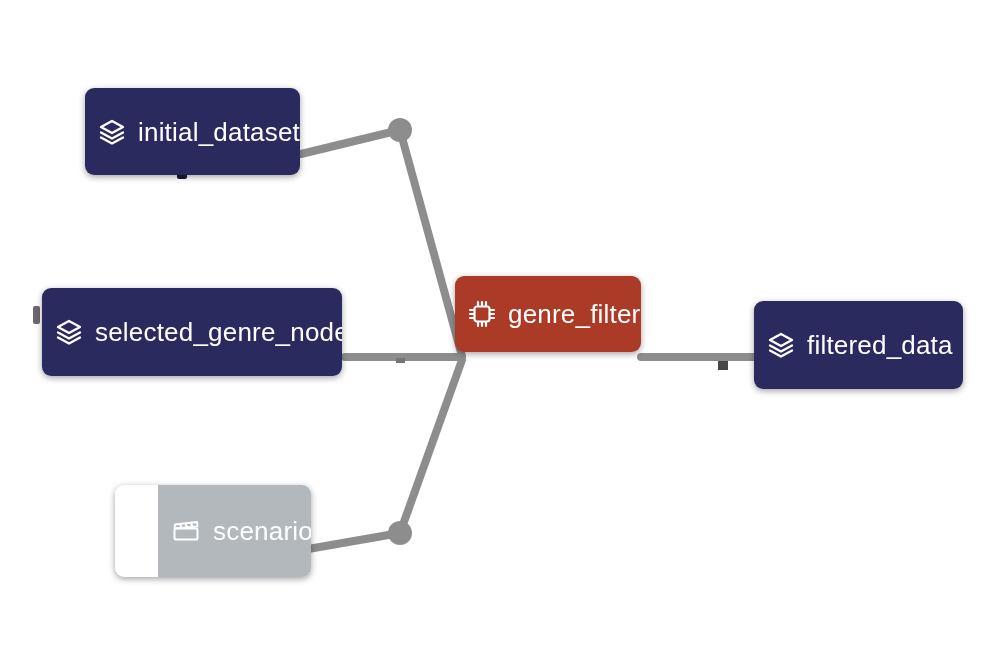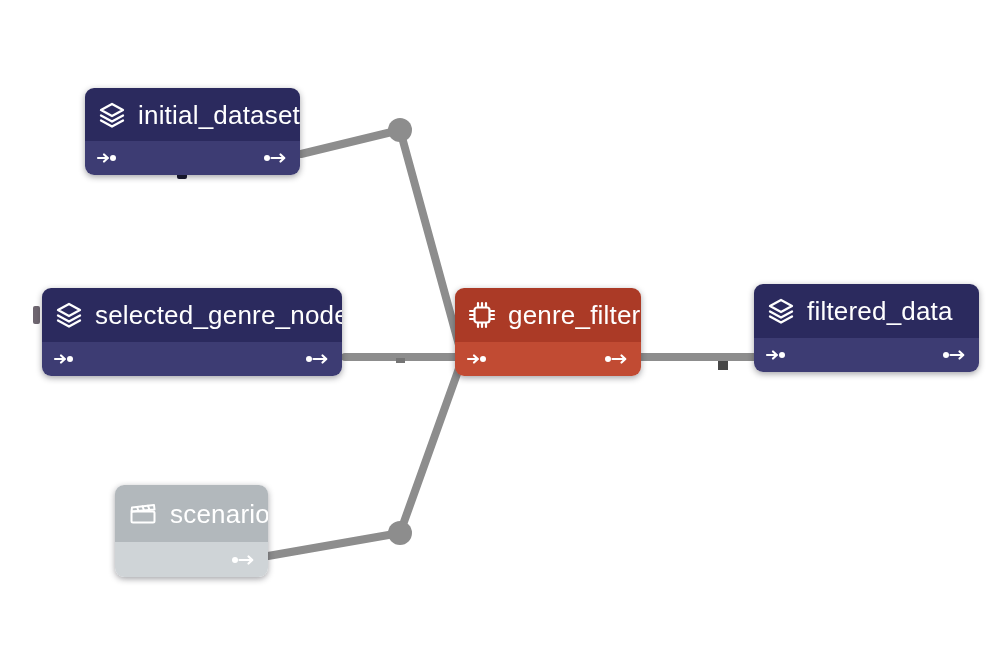--- a/index.html
+++ b/index.html
@@ -11,21 +11,21 @@
     position:relative;
     width:1002px;height:658px;
     background:#ffffff;
     overflow:hidden;
   }
   .edges-layer{
     position:absolute;left:0;top:0;width:1002px;height:658px;
   }
   .node{
     position:absolute;
-    display:flex;flex-direction:column;
+    display:flex;
     border-radius:9px;
     overflow:hidden;
     color:#ffffff;
     box-shadow:0 2px 6px rgba(25,25,35,0.40);
   }
   .node .body{
     flex:1;
     display:flex;align-items:center;
     padding:0 12px;gap:11px;
   }
@@ -44,23 +44,23 @@
     font-size:26px;
     line-height:1;
     white-space:nowrap;
     letter-spacing:0.2px;
   }
   .node-icon{display:flex;align-items:center;}
   .port{display:flex;align-items:center;}
   
   #n-initial  {left:85px; top:88px;  width:215px;height:87px;}
   #n-selected {left:42px; top:288px; width:300px;height:88px;}
-  #n-filter   {left:455px;top:288px; width:186px;height:88px;}
-  #n-filtered {left:754px;top:284px; width:225px;height:88px;}
-  #n-scenario {left:115px;top:485px; width:153px;height:92px;}
+  #n-filter   {left:455px;top:276px; width:186px;height:76px;}
+  #n-filtered {left:754px;top:301px; width:209px;height:88px;}
+  #n-scenario {left:115px;top:485px; width:153px;height:92px;padding-left:43px;}
 </style>
 </head>
 <body>
 
 <div class="canvas">
 
   <svg class="edges-layer" width="1002" height="658" viewBox="0 0 1002 658">
     <g stroke="#8d8d8d" stroke-width="8" fill="none" stroke-linecap="round">
       <line x1="301" y1="154" x2="400" y2="130"></line>
       <line x1="400" y1="130" x2="462" y2="356"></line>

